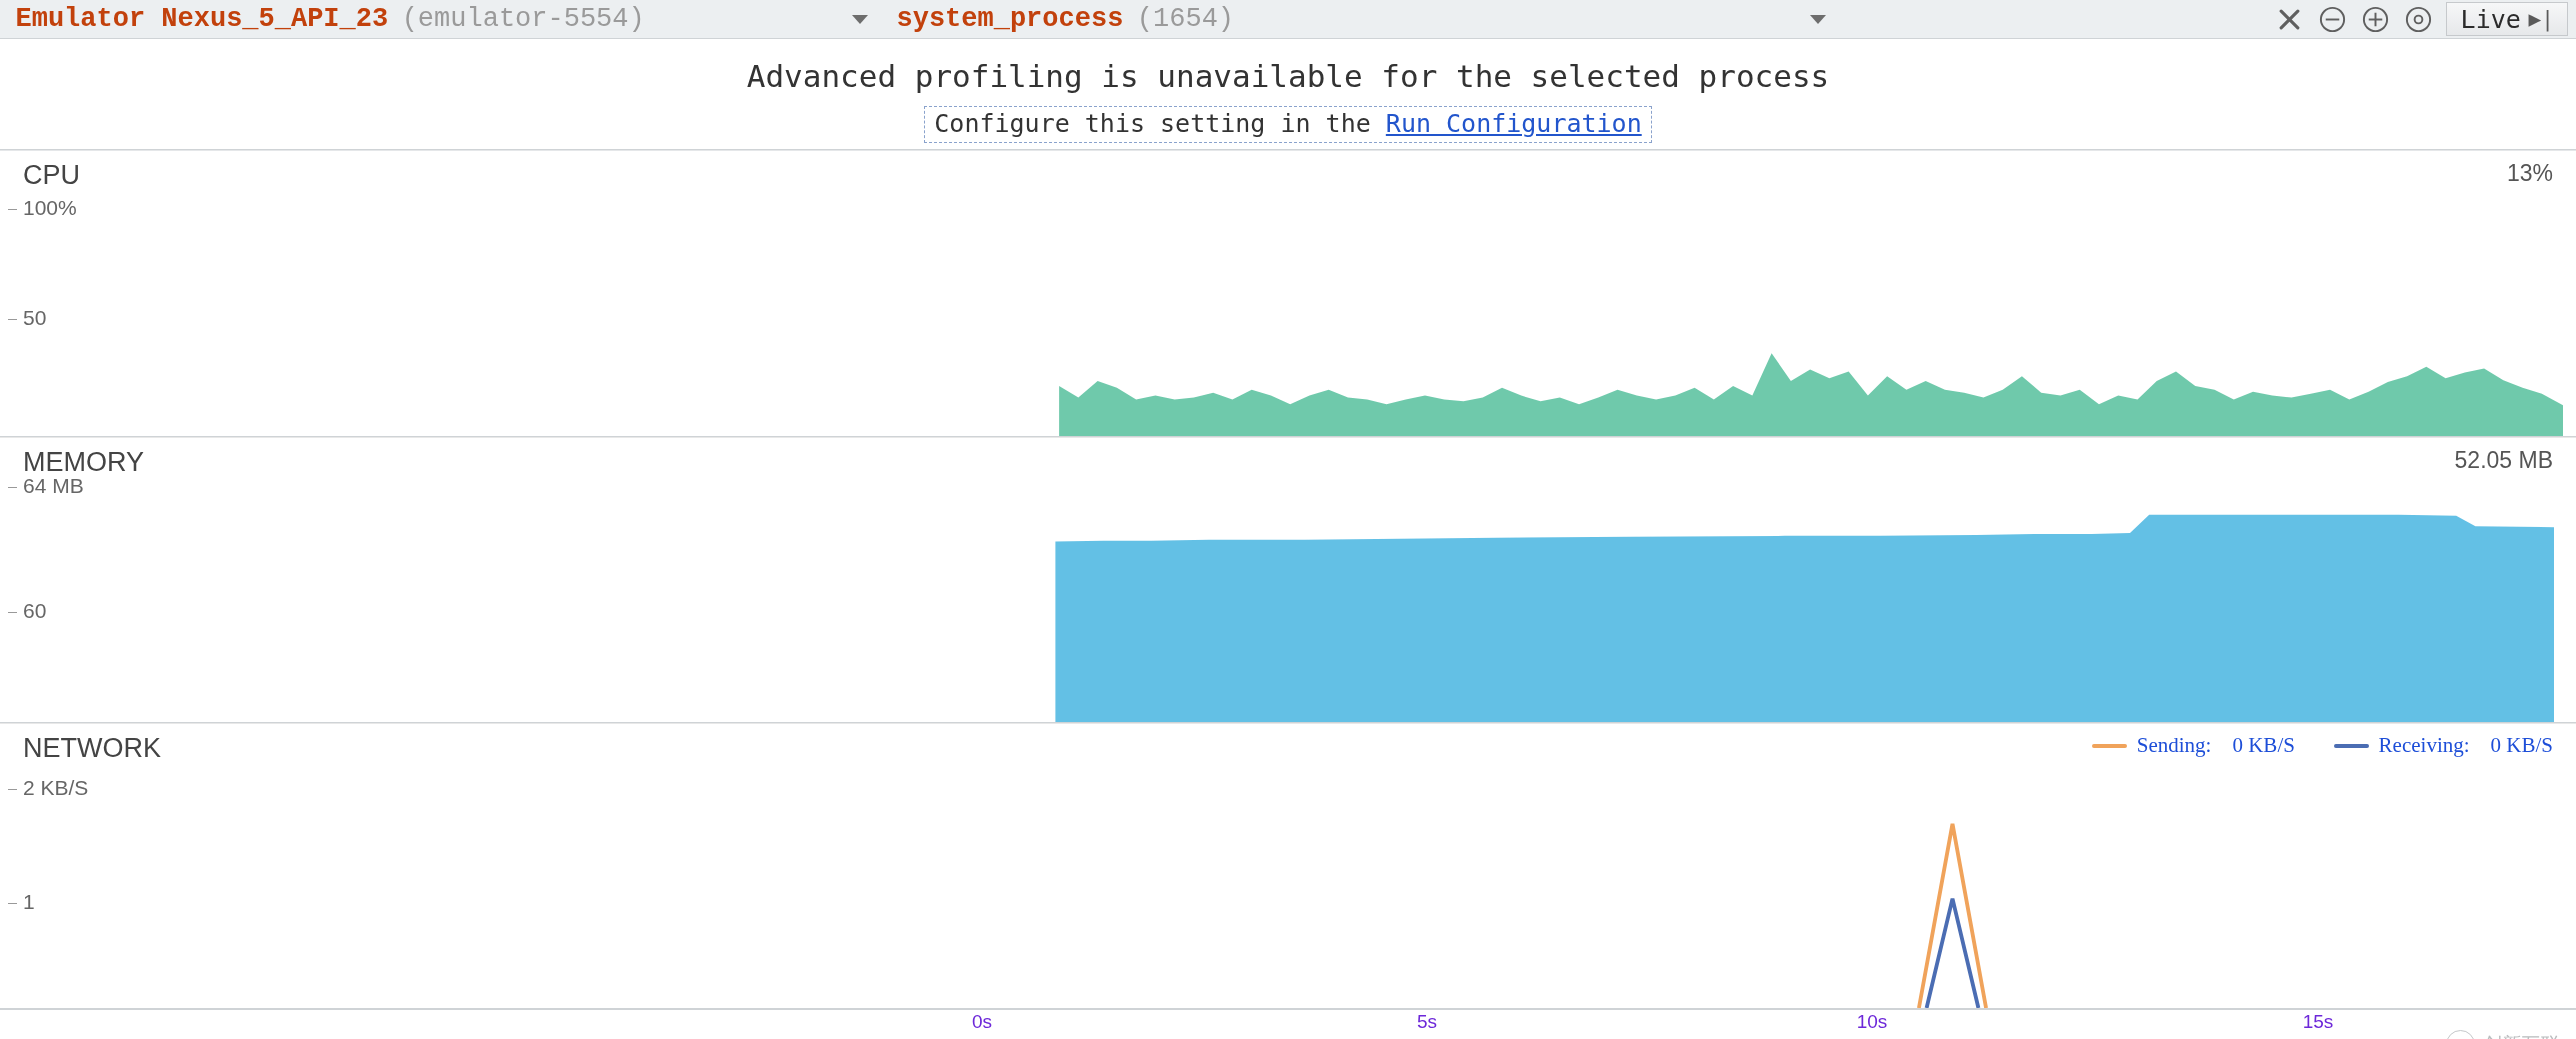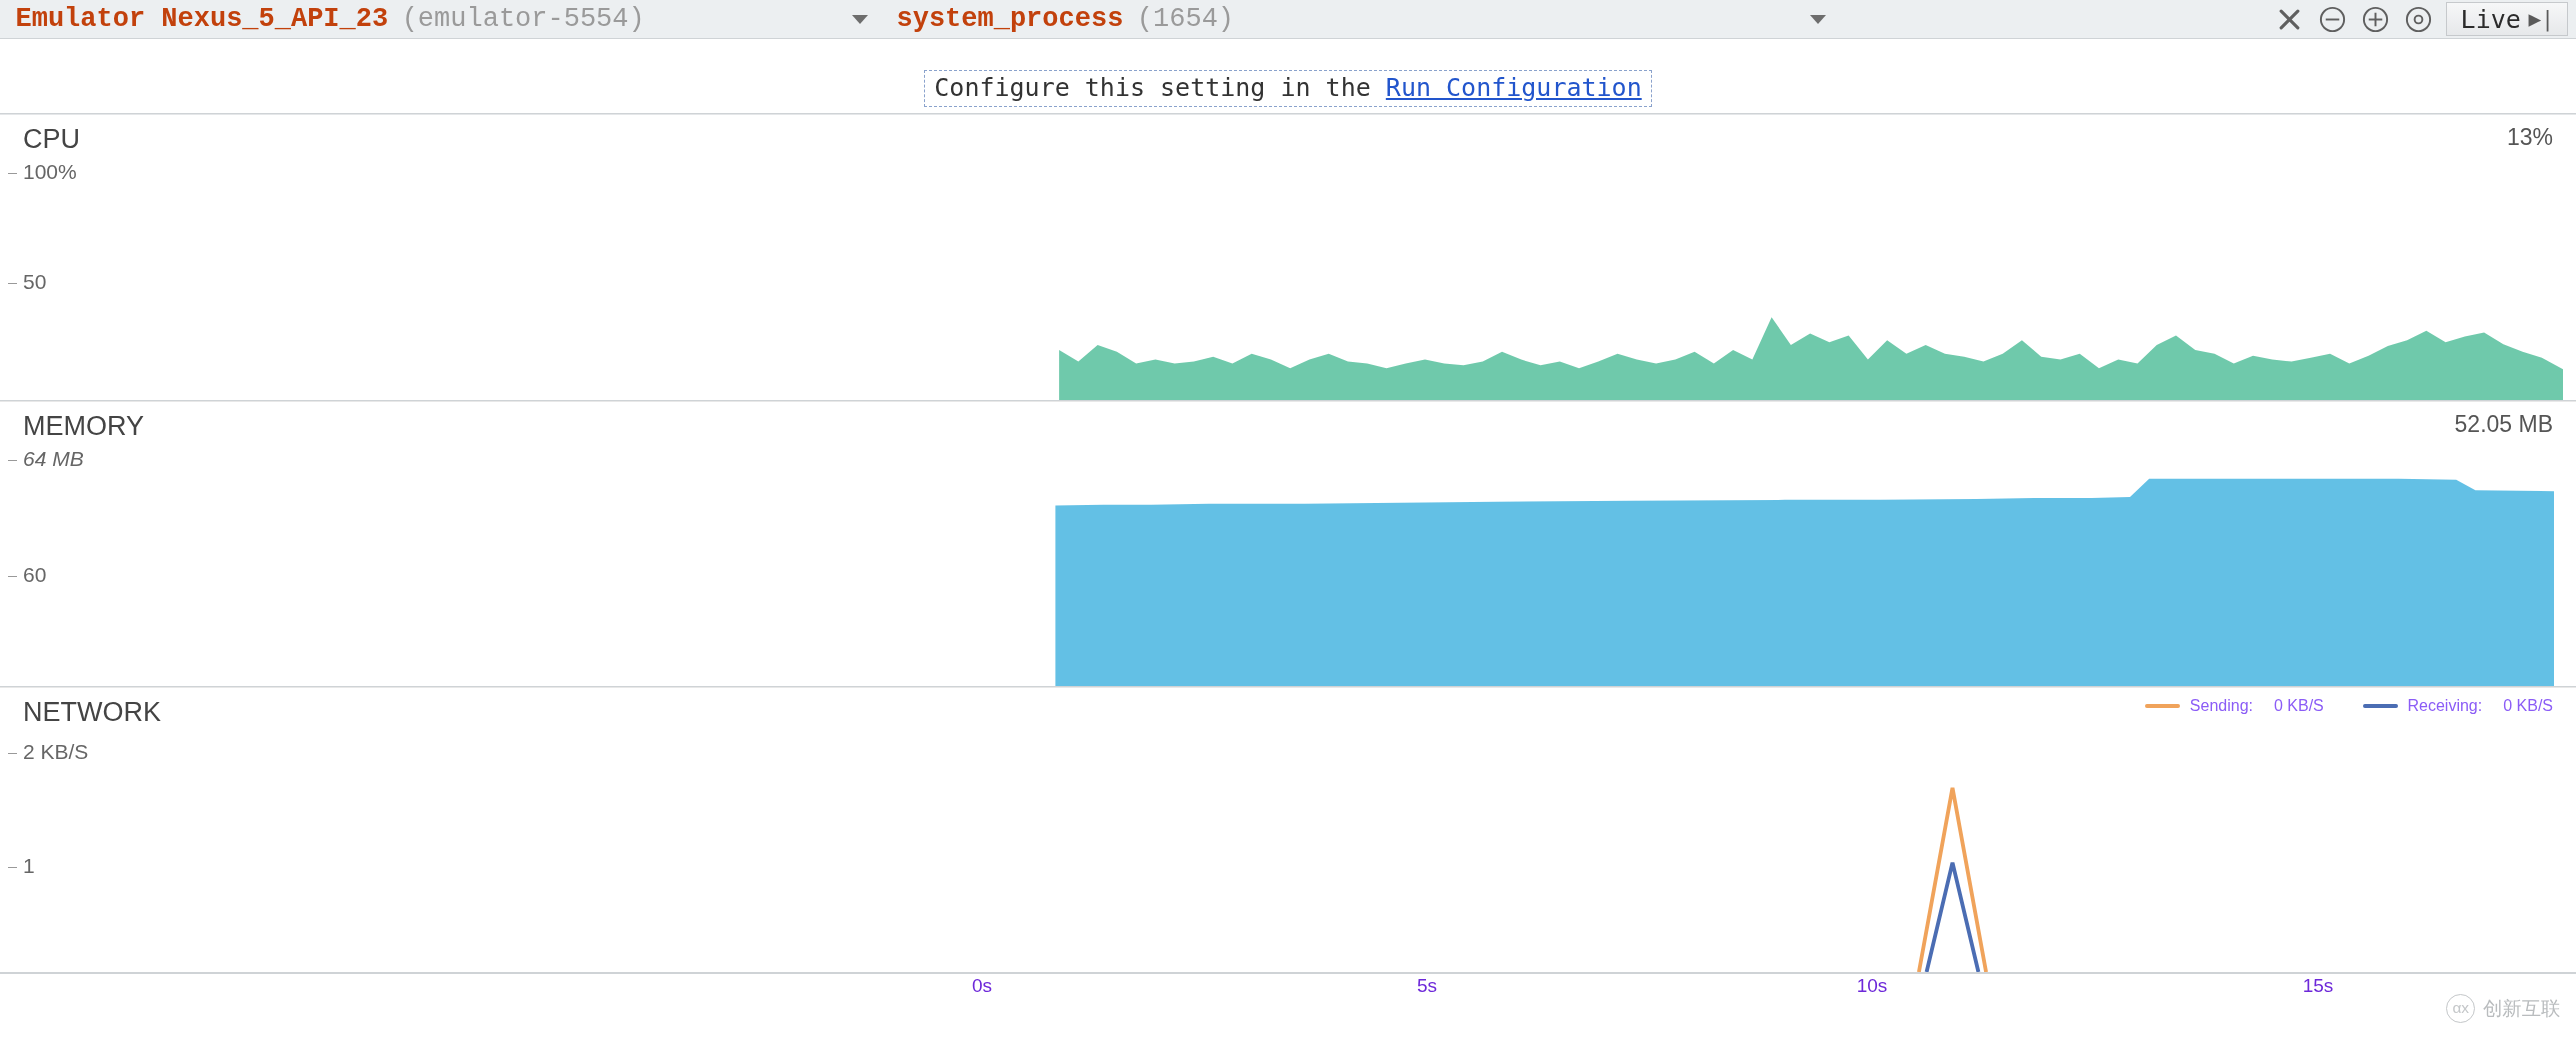--- a/index.html
+++ b/index.html
@@ -95,21 +95,21 @@
     left: 23px;
     font-size: 21px; color:#666;
   }
   .ytick::before {
     content:"";
     position:absolute;
     left:-15.5px; top:55%;
     width:9.7px; height:1px; background:#999;
   }
   .plot { position:absolute; left:0; right:0; bottom:0; height:100%; }
-  .legend { position:absolute; right:23px; top:9.7px; font-size:16px; color:#8b5cf6; display:flex; gap:39px; align-items:center;}
+  .legend { position:absolute; right:23px; top:9.7px; font-size:21px; color:#1d4ed8; display:flex; gap:39px; align-items:center;font-family:Liberation Serif, serif;}
   .legend .swatch { display:inline-block; width:35px; height:3.9px; vertical-align:middle; margin-right:9.7px; border-radius:1.9px;}
   .legend .item { display:flex; align-items:center; gap:0;}
   .legend .val { margin-left:21px; }
   
   .timeaxis {
     position: relative;
     height: 58px;
     border-top: 1px solid #cfd3d6;
   }
   .timeaxis .tick {
@@ -170,20 +170,21 @@
         <circle cx="15" cy="15" r="4"></circle>
       </svg>
   </div>
   <div class="live-btn">
     <span>Live</span>
     <span class="arrow">▶|</span>
   </div>
 </div>
 
 <div class="msgbar">
+  <div class="line1">Advanced profiling is unavailable for the selected process</div>
   <div class="line2wrap">
     <span class="line2">
       <span>Configure this setting in the </span><a>Run Configuration</a>
     </span>
   </div>
 </div>
 
 <div class="charts">
 
   <div class="chart-row" style="height:286px;padding-left:36px;">
@@ -192,21 +193,21 @@
     <div class="ytick" style="top:45px;">100%</div>
     <div class="ytick" style="top:155px;">50</div>
     <svg class="plot" viewBox="0 0 2662 296" preserveAspectRatio="none">
       <path fill="#67c6a6" fill-opacity="0.95" d="M1100,296 L1100,244 L1120,256 L1140,239 L1160,246 L1180,258 L1200,254 L1220,258 L1240,256 L1260,251 L1280,258 L1300,248 L1320,254 L1340,263 L1360,254 L1380,248 L1400,256 L1420,258 L1440,263 L1460,258 L1480,254 L1500,258 L1520,260 L1540,256 L1560,246 L1580,254 L1600,260 L1620,256 L1640,263 L1660,256 L1680,248 L1700,254 L1720,258 L1740,254 L1760,246 L1780,258 L1800,244 L1820,254 L1840,210 L1860,239 L1880,227 L1900,236 L1920,229 L1940,254 L1960,234 L1980,248 L2000,239 L2020,248 L2040,251 L2060,256 L2080,248 L2100,234 L2120,251 L2140,254 L2160,248 L2180,263 L2200,254 L2220,258 L2240,239 L2260,229 L2280,244 L2300,248 L2320,258 L2340,250 L2360,254 L2380,256 L2400,252 L2420,248 L2440,258 L2460,250 L2480,240 L2500,234 L2520,224 L2540,236 L2560,230 L2580,226 L2600,238 L2620,246 L2640,252 L2662,264 L2662,296 Z"></path>
     </svg>
   </div>
 
   <div class="chart-row" style="height:286px;">
     <div class="chart-title">MEMORY</div>
     <div class="chart-value">52.05 MB</div>
-    <div class="ytick" style="top:45px;font-style:italic;">64 MB</div>
+    <div class="ytick" style="top:36px;">64 MB</div>
     <div class="ytick" style="top:161px;">60</div>
     <svg class="plot" viewBox="0 0 2662 296" preserveAspectRatio="none">
       <path fill="#5bbde4" fill-opacity="0.95" d="M1100,296 L1100,108 L1150,107 L1200,107 L1260,106 L1360,106 L1460,105 L1560,104 L1700,103 L1860,102 L1960,102 L2060,101 L2120,100 L2180,100 L2220,99 L2240,80 L2300,80 L2400,80 L2500,80 L2560,81 L2580,92 L2662,93 L2662,296 Z"></path>
     </svg>
   </div>
 
   <div class="chart-row" style="height:286px;">
     <div class="chart-title">NETWORK</div>
     <div class="legend">
       <span class="item">

